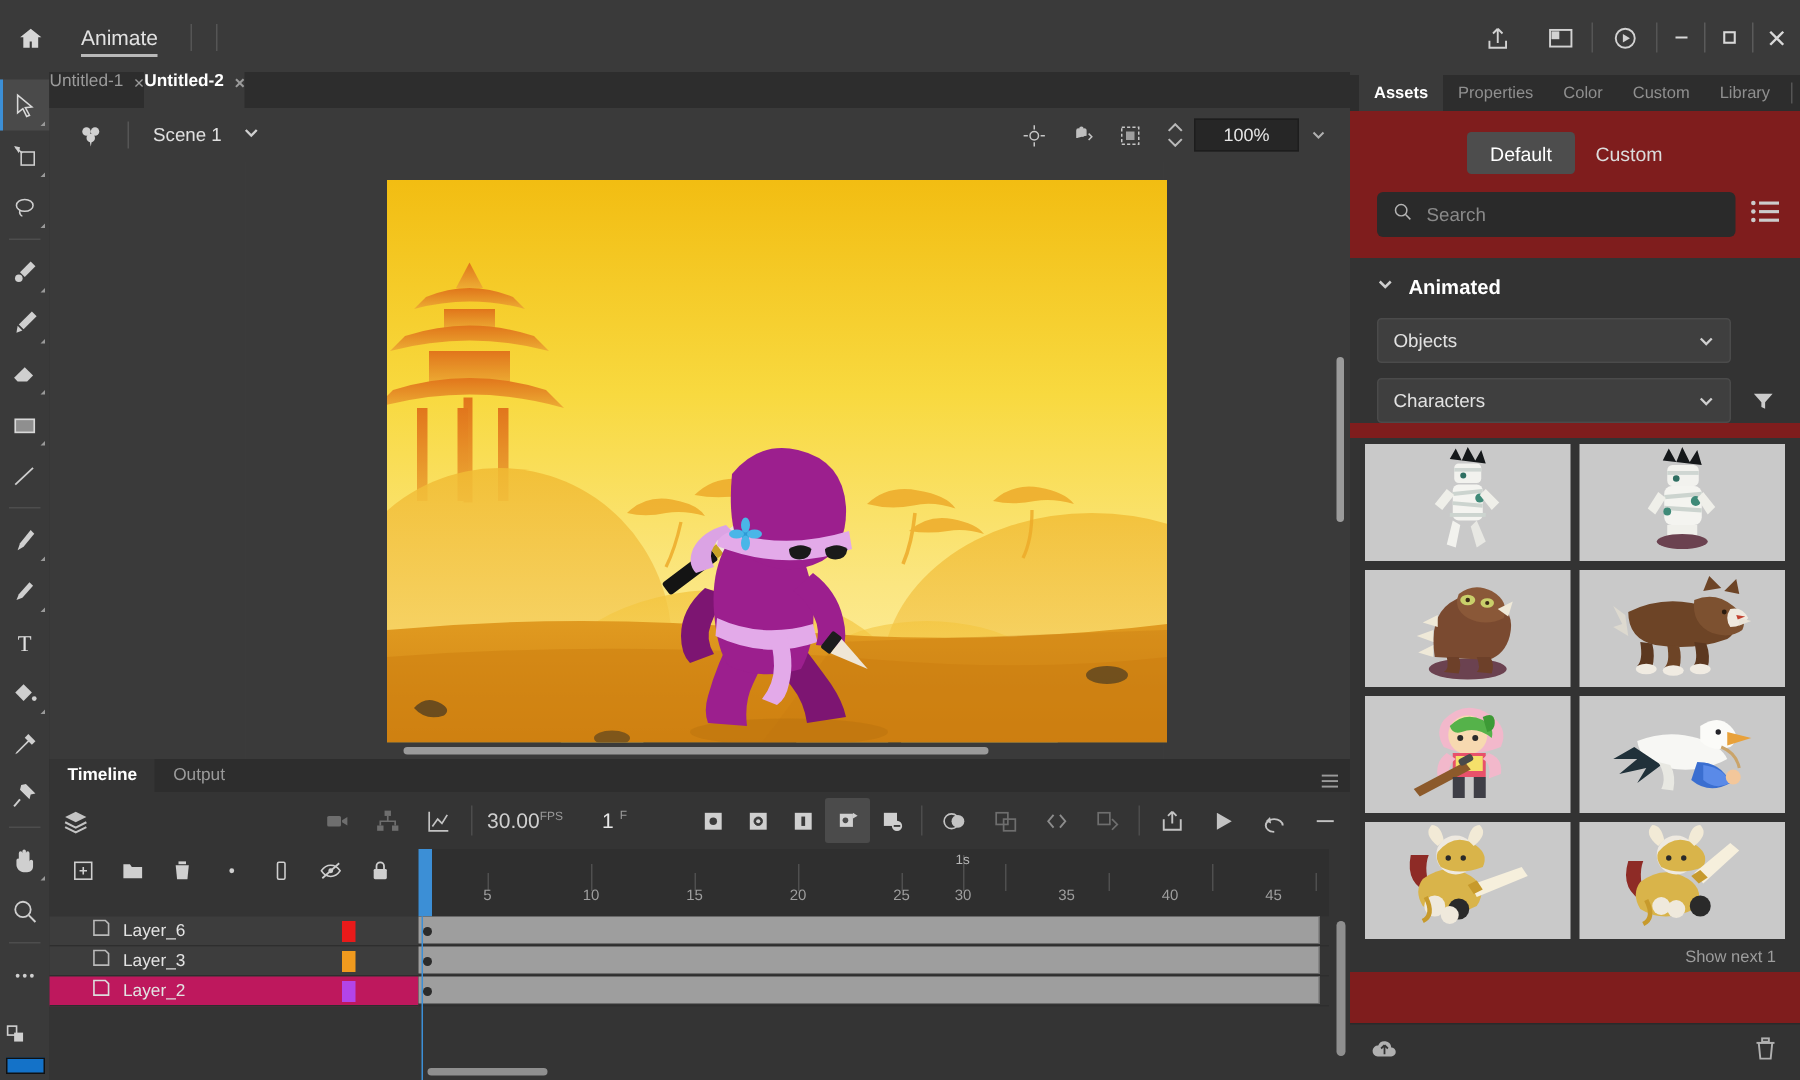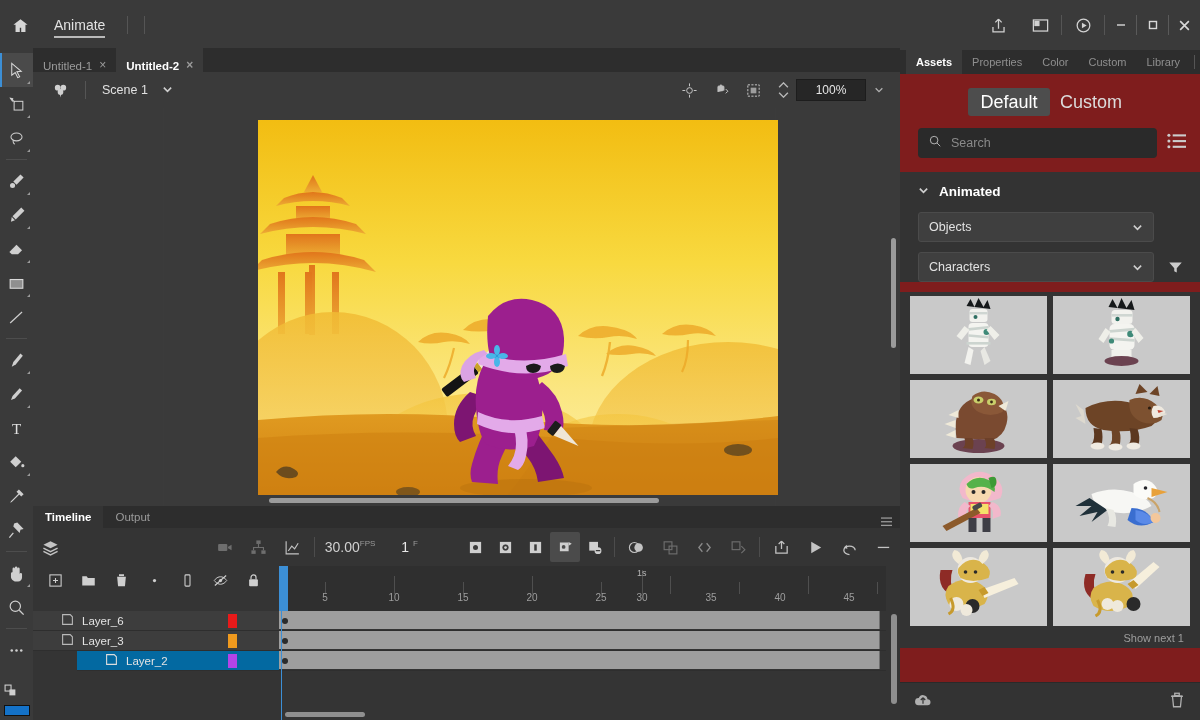--- a/index.html
+++ b/index.html
@@ -73,22 +73,22 @@
   .sw-row { display:flex; align-items:center; gap:3px; margin-bottom: 4px; }
   .sw-icon svg { width: 13px; height: 13px; fill:#cfcfcf; }
   .sw-bar { width: 26px; height: 11px; background: #1472c8; border: 1px solid #111; }
 
   
   .doctabs {
     position: absolute; left: 33px; top: 48px; width: 867px; height: 24px;
     background: #2d2d2d; display: flex; align-items: flex-end;
   }
   .doctab {
-    height: 24px; display: flex; align-items: flex-end; gap: 7px;
-    padding: 0 10px; font-size: 11.5px; color: #9b9b9b; background: #2d2d2d;
+    height: 24px; display: flex; align-items: flex-start; gap: 7px;
+    padding: 0 0; font-size: 11.5px; color: #9b9b9b; background: #2d2d2d;
   }
   .doctab.active { background: #3a3a3a; color: #ffffff; font-weight: bold; }
   .doctab .x { font-size: 12px; color: #9b9b9b; }
 
   
   .scenebar {
     position: absolute; left: 33px; top: 72px; width: 867px; height: 36px;
     background: #3a3a3a; display: flex; align-items: center; padding: 0 10px;
   }
   .scene-icon { width: 34px; display:flex; align-items:center; justify-content:center; }
@@ -163,21 +163,21 @@
     position:absolute; left:0; top:0; width: 246px; height: 28px;
     display: flex; align-items:center; padding-left: 6px; gap: 0px; background:#343434;
   }
   .lt-icon { width: 33px; height: 28px; display:flex; align-items:center; justify-content:center; }
   .lt-icon svg { width: 15px; height: 15px; fill:#cfcfcf; stroke:none; }
   .layer-list { position:absolute; left:0; top: 45px; width: 246px; bottom: 0; }
   .layer-row {
     height: 20px; display: flex; align-items: center; padding-left: 28px;
     border-bottom: 1px solid #2e2e2e; background: #3d3d3d;
   }
-  .layer-row.selected { background: #0369a1; margin-left: 44px; }
+  .layer-row.selected { background: #be185d; }
   .layer-row.empty { background: #343434; border-bottom: none; }
   .ly-icon svg { width: 13px; height: 13px; fill:#b9b9b9; }
   .ly-name { font-size: 11.5px; color: #e3e3e3; margin-left: 8px; }
   .ly-color { width: 9px; height: 14px; margin-left: auto; margin-right: 42px; }
 
   .ruler {
     position:absolute; left: 246px; top: 0; right: 14px; height: 45px; background:#2f2f2f;
   }
   .ruler-sec { position:absolute; top: 2px; font-size: 9px; color:#b6b6b6; }
   .ruler-num { position:absolute; top: 26px; font-size: 10px; color:#9e9e9e; transform: translateX(-50%); }
@@ -214,22 +214,22 @@
     position: absolute; left: 900px; top: 50px; width: 300px; height: 670px;
     background: #7f1d1d;
   }
   .rp-tabs { height: 24px; background: #2d2d2d; display:flex; align-items:center; padding-left: 6px; }
   .rp-tab { font-size: 11px; color: #8f8f8f; padding: 0 10px; height: 24px; display:flex; align-items:center; }
   .rp-tab.active { color: #ffffff; font-weight: bold; background: #3a3a3a; }
   .rp-tabsep { width:1px; height: 14px; background:#555; margin-left: 4px; }
 
   .dc-toggle { display: flex; justify-content: center; gap: 0; padding: 14px 0 12px 0; }
   .dc-btn {
-    width: 82px; height: 28px; display:flex; align-items:center; justify-content:center;
-    font-size: 18px; color: #dcdcdc; border-radius: 3px;
+    width: 72px; height: 28px; display:flex; align-items:center; justify-content:center;
+    font-size: 13px; color: #dcdcdc; border-radius: 3px;
   }
   .dc-btn.active { background: #4d4d4d; color: #ffffff; }
 
   .searchrow { display:flex; align-items:center; padding: 0 14px 14px 18px; gap: 10px; }
   .searchbox {
     flex: 1; height: 30px; background: #2a2a2a; border-radius: 4px;
     display:flex; align-items:center; padding: 0 10px; gap: 9px;
   }
   .searchbox svg { width: 14px; height: 14px; stroke:#b4b4b4; stroke-width:1.7; fill:none; }
   .searchbox input {

